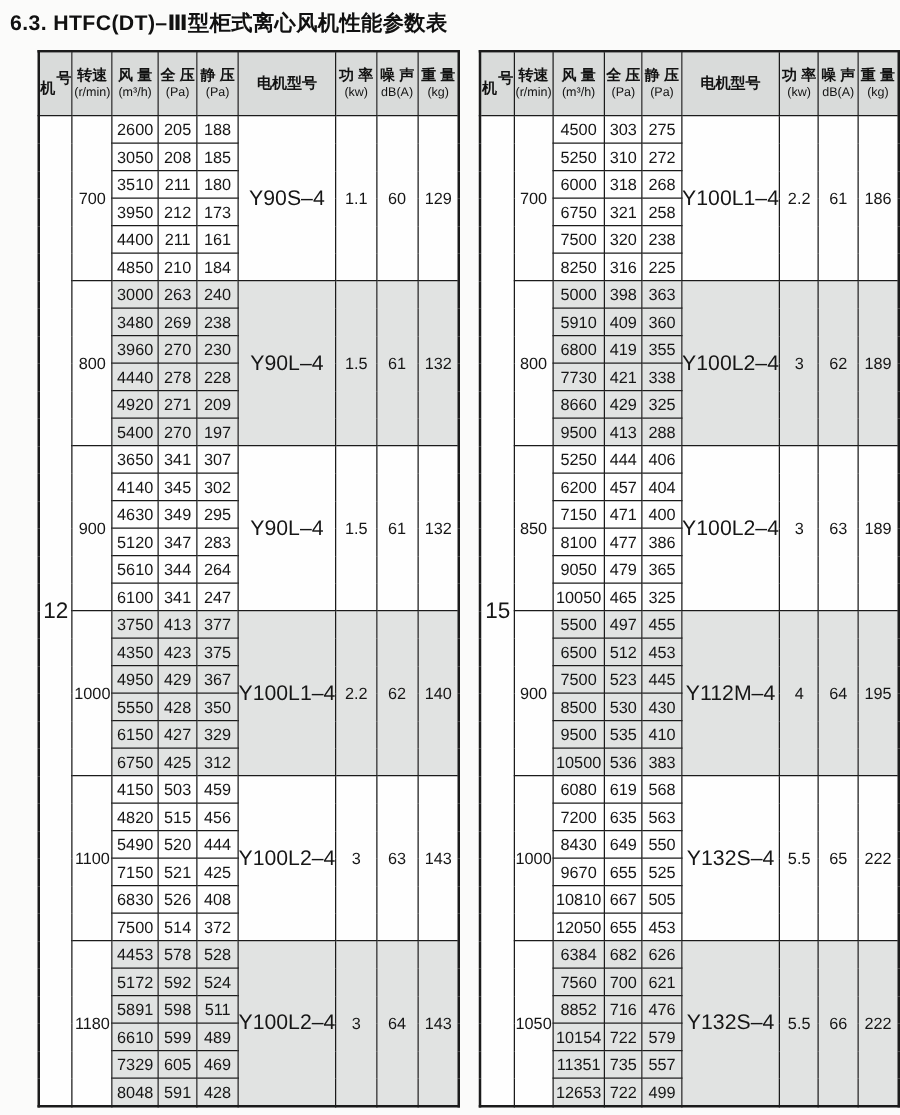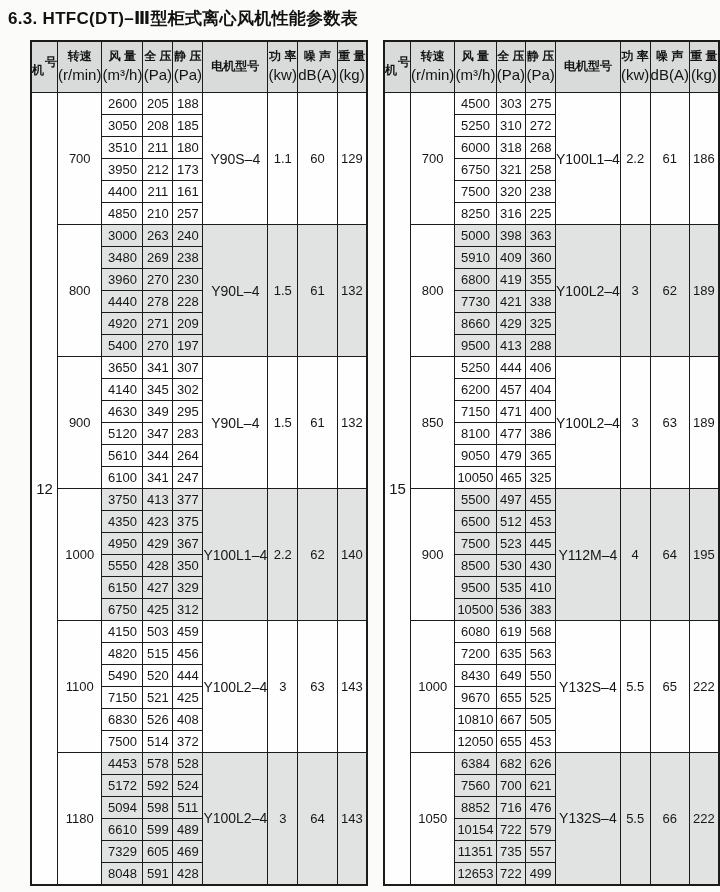--- a/index.html
+++ b/index.html
@@ -28,26 +28,26 @@
   .fan-table th,.fan-table td{
     border:1px solid #1b1b1b;
     text-align:center;vertical-align:middle;
     padding:0;overflow:hidden;white-space:nowrap;
   }
   .fan-table thead th{
     height:50px;
     background:var(--hdr-bg,#d9dbda);
     font-size:12px;font-weight:bold;line-height:1.3;color:#121212;
   }
-  .fan-table thead th .h2{font-size:15px;font-weight:normal;}
+  .fan-table thead th .h2{font-size:10px;font-weight:normal;}
   .fan-table tbody tr{height:22px;}
   .fan-table td.num{font-size:13px;}
-  .fan-table td.motor{font-size:14px;}
+  .fan-table td.motor{font-size:17px;}
   .fan-table td.speed{font-size:13px;background:#fefefe;}
-  .fan-table td.mno{font-size:15px;background:#fefefe;}
+  .fan-table td.mno{font-size:18px;background:#fefefe;}
   .fan-table td.shaded{background:var(--shade-bg,#e1e3e2);}
   .ji{position:relative;top:4px;}
   .hao{position:relative;top:-4px;margin-left:1px;}
 </style>
 </head>
 <body style="background: rgb(251, 251, 250);">
 
 <div class="page">
   <div class="title">6.3. HTFC(DT)–Ⅲ型柜式离心风机性能参数表</div>
   <div class="tables">
@@ -127,21 +127,21 @@
             <td class="num">173</td>
           </tr>
           <tr>
             <td class="num">4400</td>
             <td class="num">211</td>
             <td class="num">161</td>
           </tr>
           <tr>
             <td class="num">4850</td>
             <td class="num">210</td>
-            <td class="num">257</td>
+            <td class="num">184</td>
           </tr>
           <tr>
             <td class="speed" rowspan="6">800</td>
             <td class="num shaded">3000</td>
             <td class="num shaded">263</td>
             <td class="num shaded">240</td>
             <td class="motor shaded" rowspan="6">Y90L–4</td>
             <td class="num shaded" rowspan="6">1.5</td>
             <td class="num shaded" rowspan="6">61</td>
             <td class="num shaded" rowspan="6">132</td>
@@ -285,21 +285,21 @@
             <td class="num shaded" rowspan="6">3</td>
             <td class="num shaded" rowspan="6">64</td>
             <td class="num shaded" rowspan="6">143</td>
           </tr>
           <tr>
             <td class="num shaded">5172</td>
             <td class="num shaded">592</td>
             <td class="num shaded">524</td>
           </tr>
           <tr>
-            <td class="num shaded">5094</td>
+            <td class="num shaded">5891</td>
             <td class="num shaded">598</td>
             <td class="num shaded">511</td>
           </tr>
           <tr>
             <td class="num shaded">6610</td>
             <td class="num shaded">599</td>
             <td class="num shaded">489</td>
           </tr>
           <tr>
             <td class="num shaded">7329</td>

